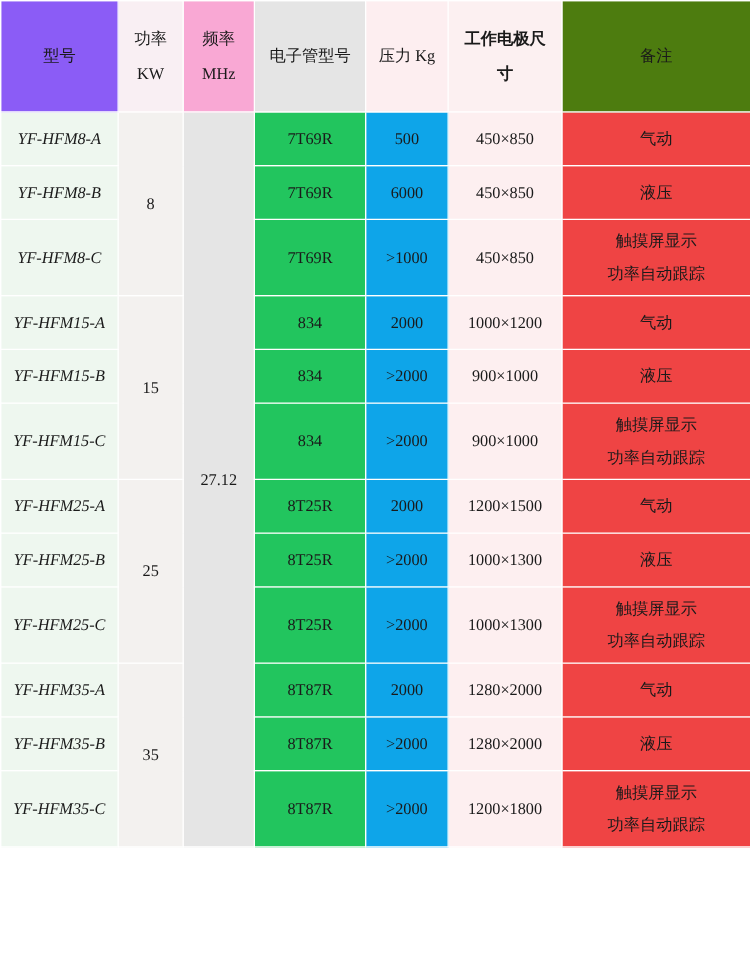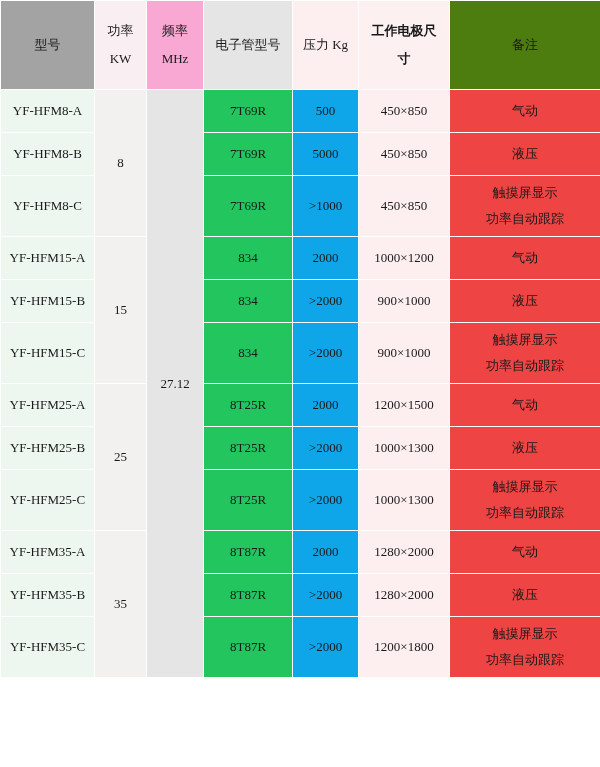--- a/index.html
+++ b/index.html
@@ -36,41 +36,41 @@
   col.c5 { width: 91px; }
   col.c6 { width: 151px; }
 
   
   thead th {
     height: 88px;
     background: #f6ecf6;
     font-size: 13.5px;
     line-height: 28px;
   }
-  thead th.h-model   { background: #a3a3a3; margin-left: 48px; }
+  thead th.h-model   { background: #8b5cf6; margin-left: 48px; }
   thead th.h-power   { background: #f9eff3; }
   thead th.h-freq    { background: #f9a8d4; margin-top: 24px; }
   thead th.h-tube    { background: #e5e5e5; }
   thead th.h-press   { background: #fdeef0; }
   thead th.h-elec    { background: #fcf0f1; font-weight: bold; }
   thead th.h-remark  { background: #4d7c0f; }
 
   
   td.c-model  { background: #eef7ef; }
   td.c-power  { background: #f3f1ef; }
   td.c-freq   { background: #e5e5e5; }
   td.c-tube   { background: #22c55e; }
   td.c-press  { background: #0ea5e9; }
   td.c-elec   { background: #fdeff0; }
   td.c-remark { background: #ef4444; }
 
   td.row-h1 { height: 42px; }
   td.row-h2 { height: 60px; }
 
-  td.c-model { text-align: left; padding-left: 10px; }
+  td.c-model { text-align: left; padding-left: 10px; font-style: italic; }
   .two-line { line-height: 26px; }
   .freq-cell { font-size: 13px; }
 </style>
 </head>
 <body>
 
 <table class="spec">
   <colgroup>
     <col class="c0">
       <col class="c1">
@@ -114,21 +114,21 @@
         <td class="c-power" rowspan="3">8</td>
         <td class="c-freq freq-cell" rowspan="12">27.12</td>
         <td class="c-tube row-h1">7T69R</td>
         <td class="c-press row-h1">500</td>
         <td class="c-elec row-h1">450×850</td>
         <td class="c-remark row-h1">气动</td>
       </tr>
       <tr>
         <td class="c-model row-h1">YF-HFM8-B</td>
         <td class="c-tube row-h1">7T69R</td>
-        <td class="c-press row-h1">5000</td>
+        <td class="c-press row-h1">6000</td>
         <td class="c-elec row-h1">450×850</td>
         <td class="c-remark row-h1">液压</td>
       </tr>
       <tr>
         <td class="c-model row-h2">YF-HFM8-C</td>
         <td class="c-tube row-h2">7T69R</td>
         <td class="c-press row-h2">&gt;1000</td>
         <td class="c-elec row-h2">450×850</td>
         <td class="c-remark row-h2">
           <div class="two-line">

